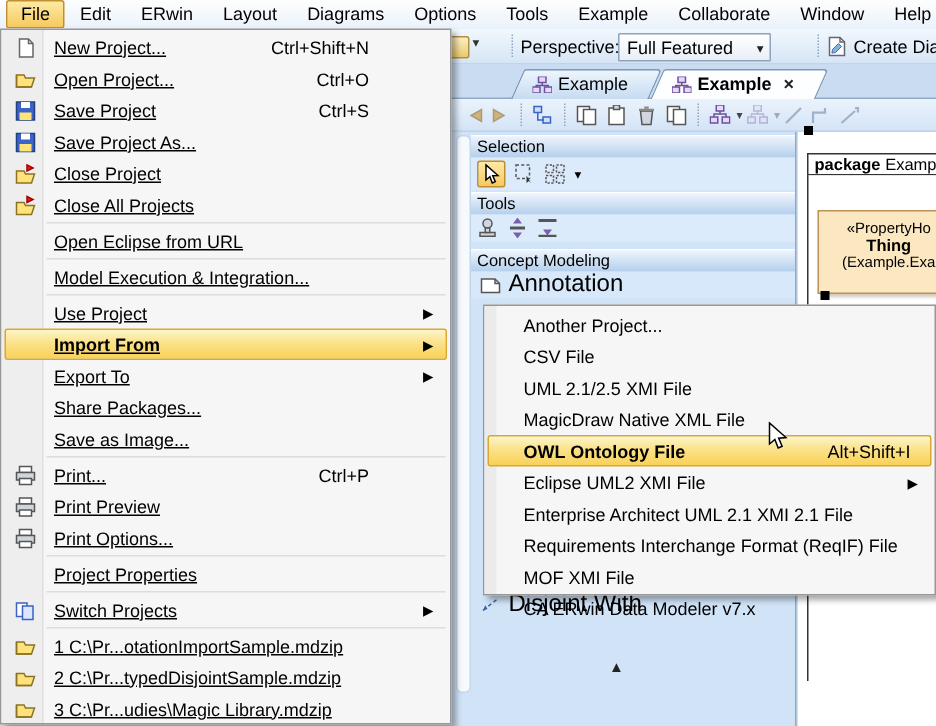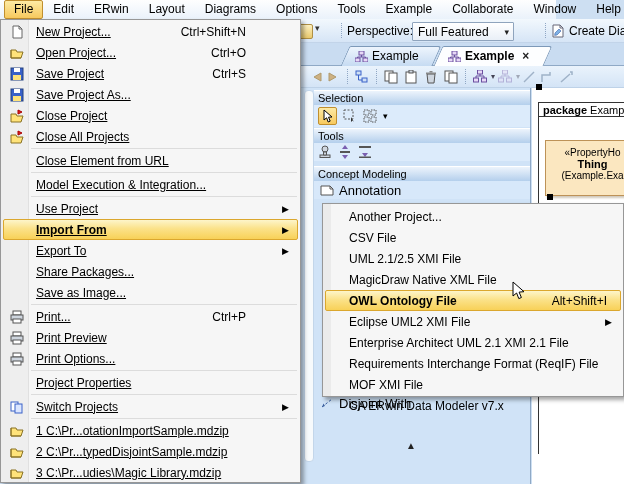--- a/index.html
+++ b/index.html
@@ -1,19 +1,19 @@
 <!DOCTYPE html>
 <html><head>
 <meta charset="utf-8">
 <style>
   html,body{margin:0;padding:0;}
   body{width:624px;height:484px;overflow:hidden;font-family:"Liberation Sans",sans-serif;background:#fff;}
   #app{position:relative;width:624px;height:484px;background:#cddff2;overflow:hidden;font-size:12px;color:#000;}
   
-  .menubar{position:absolute;left:0;top:0;width:556px;height:19px;background:linear-gradient(#fefefe,#eaf2fb);display:flex;align-items:center;padding-left:4px;box-sizing:border-box;}
+  .menubar{position:absolute;left:0;top:0;width:624px;height:19px;background:linear-gradient(#fefefe,#eaf2fb);display:flex;align-items:center;padding-left:4px;box-sizing:border-box;}
   .mb-item{padding:1px 9px 2px 9px;border:1px solid transparent;border-radius:2px;white-space:nowrap;}
   .mb-item.active{background:linear-gradient(#fdeaa4,#f7c95e);border-color:#c08f2f;}
   
   .toolbar1{position:absolute;left:0;top:19px;width:624px;height:24px;background:linear-gradient(#f2f8fd,#d6e5f6);border-bottom:1px solid #c2d4e9;box-sizing:border-box;}
   .t1-icon{position:absolute;left:299px;top:5px;width:12px;height:13px;background:linear-gradient(#fdf0c0,#e9c96d);border:1px solid #b09045;border-radius:2px;}
   .t1-dd{position:absolute;left:315px;top:4px;font-size:9px;color:#333;}
   .vsep{position:absolute;top:4px;height:15px;border-left:1px dotted #8fa6c4;}
   .persp-label{position:absolute;left:347px;top:5px;}
   .combo{position:absolute;left:412px;top:3px;width:100px;height:17px;background:linear-gradient(#ffffff,#e9eff7);border:1px solid #8fa4bd;border-radius:1px;display:flex;align-items:center;}
   .combo .val{padding-left:5px;flex:1;}
@@ -36,21 +36,21 @@
   .toolbar2 .dsep{height:15px;border-left:1px dotted #8fa6c4;margin:0 4px;}
   .toolbar2 .dd2{font-size:8px;color:#445;margin-left:1px;}
   
   .toolpanel{position:absolute;left:301px;top:88px;width:230px;bottom:0;background:#d0e3f7;border-right:1px solid #8fa9c6;box-sizing:border-box;}
   .scrollstrip{position:absolute;left:3px;top:2px;width:8px;height:370px;background:#f7fafc;border:1px solid #c3d6ea;border-radius:4px;}
   .psec{position:absolute;left:13px;right:0;}
   .phead{height:13px;background:linear-gradient(#edf4fc,#b4cfec);border-top:1px solid #fff;font-size:11px;padding:1px 0 0 4px;}
   .prow{display:flex;align-items:center;background:#dcebfb;padding:2px 4px;}
   .prow .tool{margin-right:6px;}
   .selcur{width:17px;height:16px;background:linear-gradient(#fdeaa4,#f7c95e);border:1px solid #c08f2f;border-radius:2px;display:flex;align-items:center;justify-content:center;}
-  .pitem{display:flex;align-items:center;height:18px;padding-left:6px;font-size:13px;background:#d7e8fa;}
+  .pitem{display:flex;align-items:center;height:18px;padding-left:6px;font-size:16px;background:#d7e8fa;}
   .pitem svg{margin-right:5px;}
   .bottomitems{position:absolute;left:13px;right:0;top:306px;text-align:center;}
   .scrollup{position:absolute;left:105px;top:352px;font-size:10px;color:#222;}
   
   .canvas{position:absolute;left:532px;top:88px;right:0;bottom:0;background:#ffffff;}
   .frame-top{position:absolute;left:6px;top:14px;right:-2px;border-top:1px solid #333;}
   .frame-left{position:absolute;left:6px;top:14px;bottom:30px;border-left:1px solid #333;}
   .frame-head{position:absolute;left:6px;top:14px;width:130px;height:15px;background:#fff;border:1px solid #333;box-sizing:border-box;clip-path:polygon(0 0,100% 0,100% 55%,96% 100%,0 100%);font-size:11px;padding:1px 0 0 4px;white-space:nowrap;}
   .classbox{position:absolute;left:13px;top:52px;width:95px;height:56px;background:#fbe7c0;border:1px solid #bd9257;box-shadow:2px 2px 2px rgba(120,100,60,.35);font-size:10px;text-align:center;padding-top:6px;box-sizing:border-box;white-space:nowrap;overflow:hidden;}
   .classbox .nm{font-weight:bold;font-size:11px;}
@@ -404,21 +404,21 @@
       <span class="gut">
           <svg width="14" height="14">
             <use href="#i-folder-close"></use>
           </svg>
         </span>
       <span class="lbl">Close All Projects</span>
     </div>
     <div class="msep"></div>
     <div class="mi">
       <span class="gut"></span>
-      <span class="lbl">Close Element from URL</span>
+      <span class="lbl">Open Eclipse from URL</span>
     </div>
     <div class="msep"></div>
     <div class="mi">
       <span class="gut"></span>
       <span class="lbl">Model Execution &amp; Integration...</span>
     </div>
     <div class="msep"></div>
     <div class="mi">
       <span class="gut"></span>
       <span class="lbl">Use Project</span>

